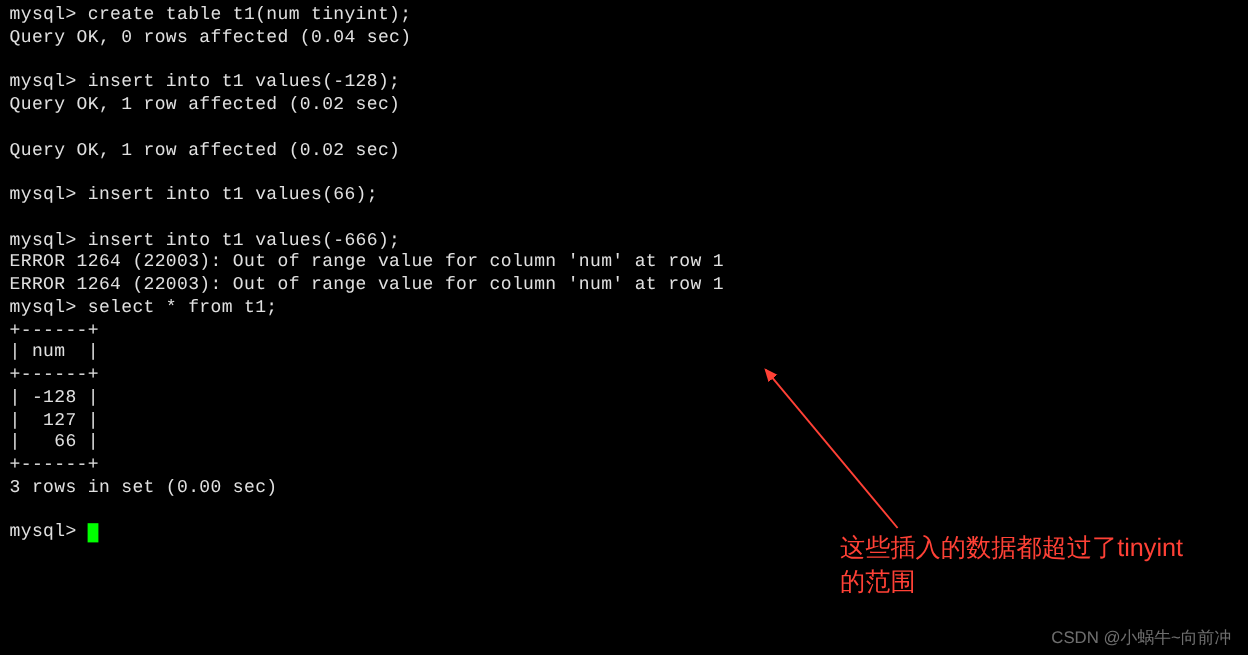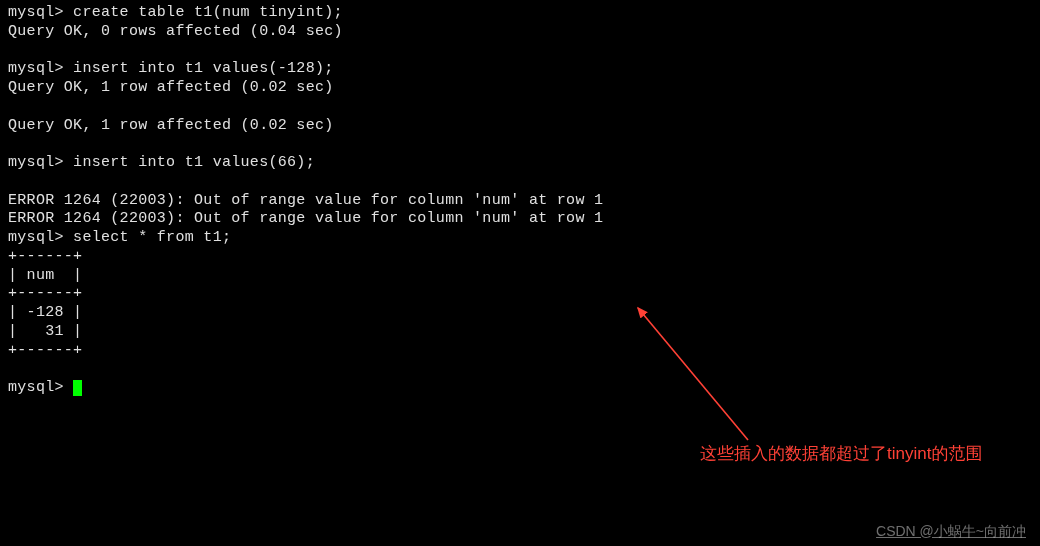--- a/index.html
+++ b/index.html
@@ -29,32 +29,31 @@
       height: 16px;
       background: #00ff00;
       vertical-align: text-bottom;
     }
     .annotation {
       position: absolute;
       right: 40px;
       top: 442px;
       color: #ff4136;
       font-family: "Microsoft YaHei", SimHei, sans-serif;
-      font-size: 17px;
+      font-size: 21px;
       line-height: 1.4;
       width: 300px;
     }
     .watermark {
       position: absolute;
       right: 14px;
       bottom: 6px;
       color: rgba(200,200,200,0.55);
       font-family: "Microsoft YaHei", sans-serif;
       font-size: 14px;
-      text-decoration: underline;
     }
     svg.arrow {
       position: absolute;
       left: 0;
       top: 0;
       pointer-events: none;
     }
   </style>
 </head>
 <body>
@@ -63,29 +62,32 @@
     <div class="line">mysql&gt; create table t1(num tinyint);</div>
     <div class="line">Query OK, 0 rows affected (0.04 sec)</div>
     <div class="line"> </div>
     <div class="line">mysql&gt; insert into t1 values(-128);</div>
     <div class="line">Query OK, 1 row affected (0.02 sec)</div>
     <div class="line"> </div>
     <div class="line">Query OK, 1 row affected (0.02 sec)</div>
     <div class="line"> </div>
     <div class="line">mysql&gt; insert into t1 values(66);</div>
     <div class="line"> </div>
+    <div class="line">mysql&gt; insert into t1 values(-666);</div>
     <div class="line">ERROR 1264 (22003): Out of range value for column 'num' at row 1</div>
     <div class="line">ERROR 1264 (22003): Out of range value for column 'num' at row 1</div>
     <div class="line">mysql&gt; select * from t1;</div>
     <div class="line">+------+</div>
     <div class="line">| num  |</div>
     <div class="line">+------+</div>
     <div class="line">| -128 |</div>
-    <div class="line">|   31 |</div>
+    <div class="line">|  127 |</div>
+    <div class="line">|   66 |</div>
     <div class="line">+------+</div>
+    <div class="line">3 rows in set (0.00 sec)</div>
     <div class="line"> </div>
     <div class="line">mysql&gt; <span class="cursor"></span></div>
   </div>
 
 <svg class="arrow" width="1040" height="546">
   <defs>
     <marker id="arrowhead" markerWidth="8" markerHeight="8" refX="6" refY="3" orient="auto">
       <polygon points="0 0, 7 3, 0 6" fill="#ff4136"></polygon>
     </marker>
   </defs>

